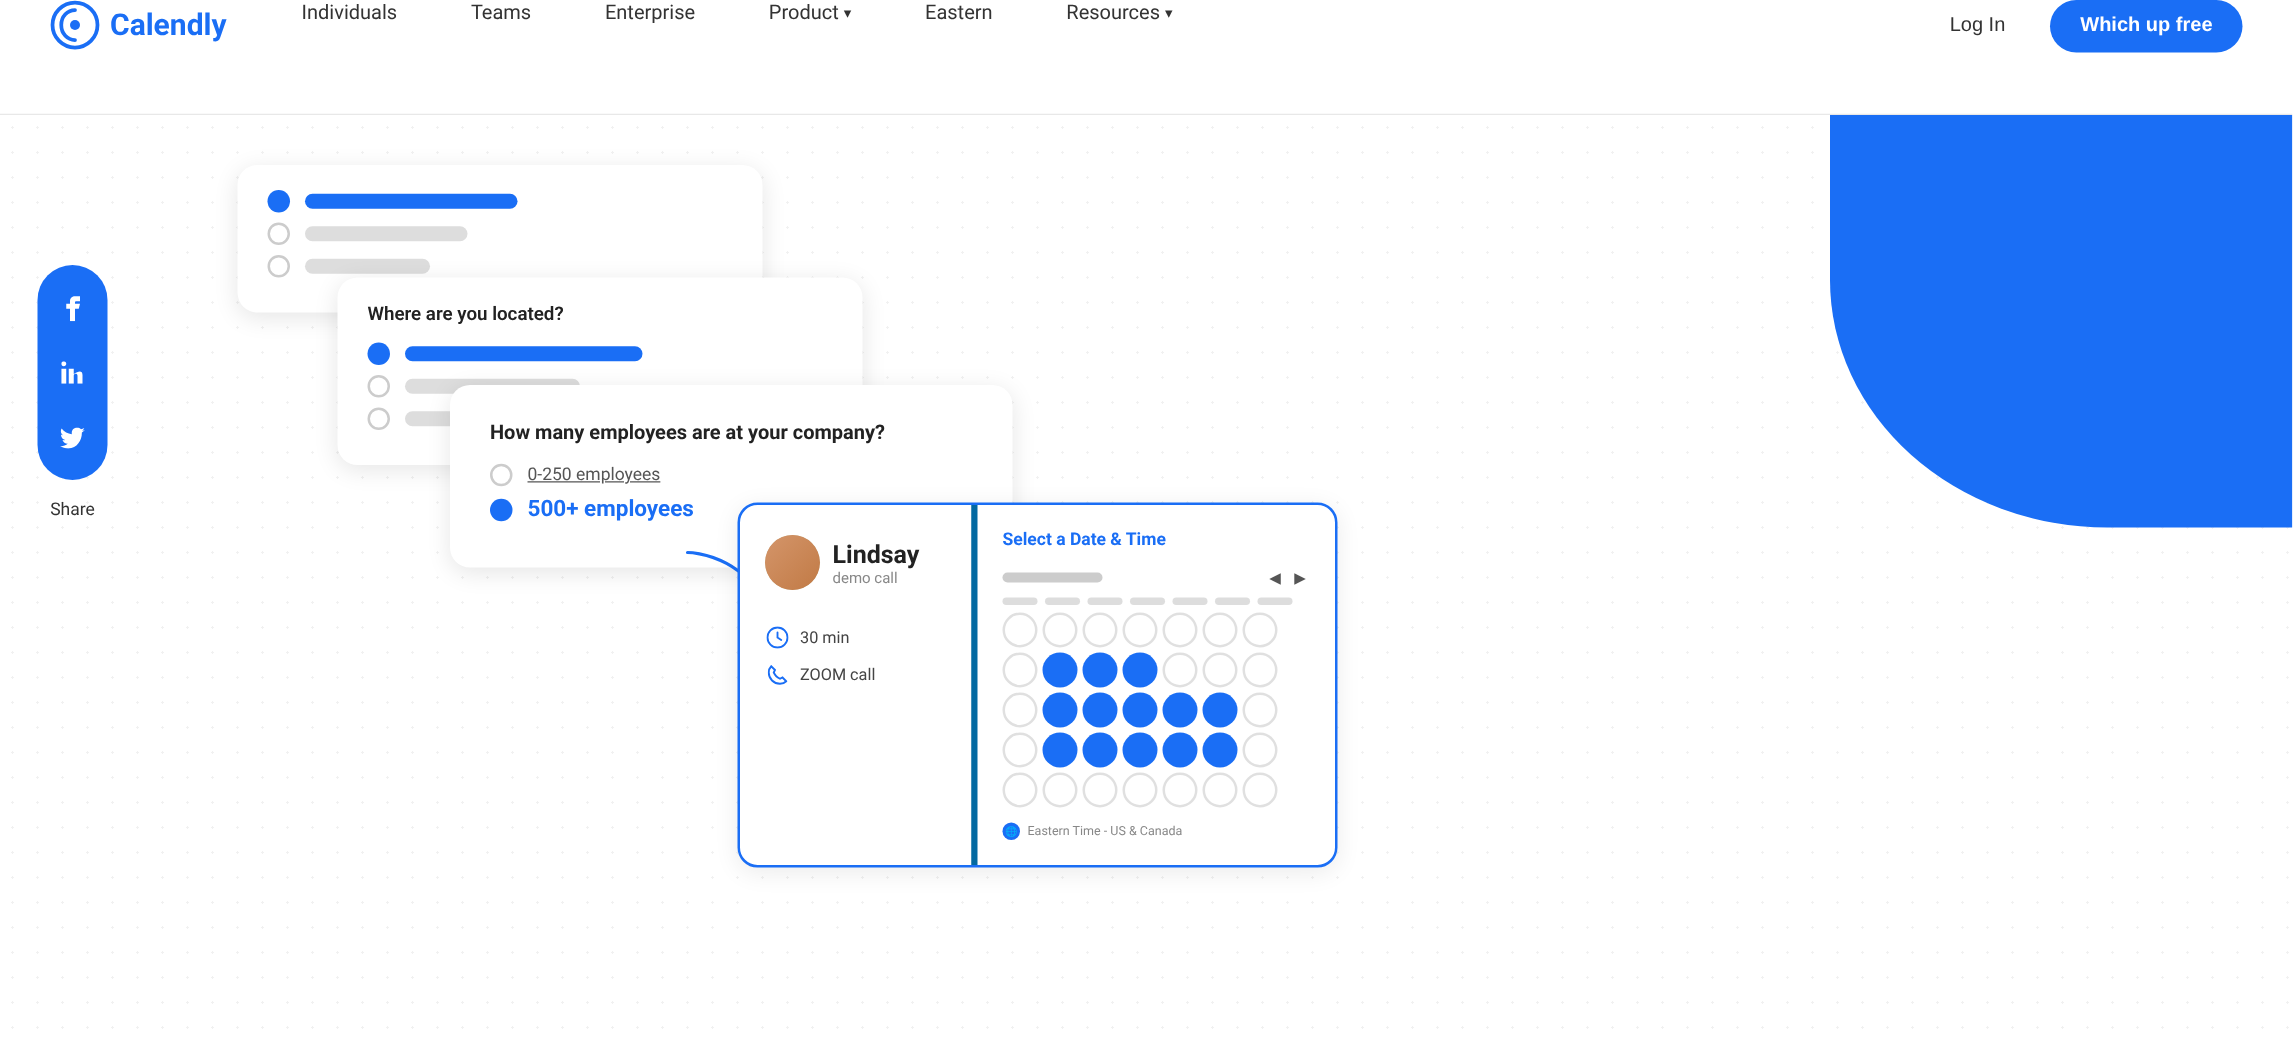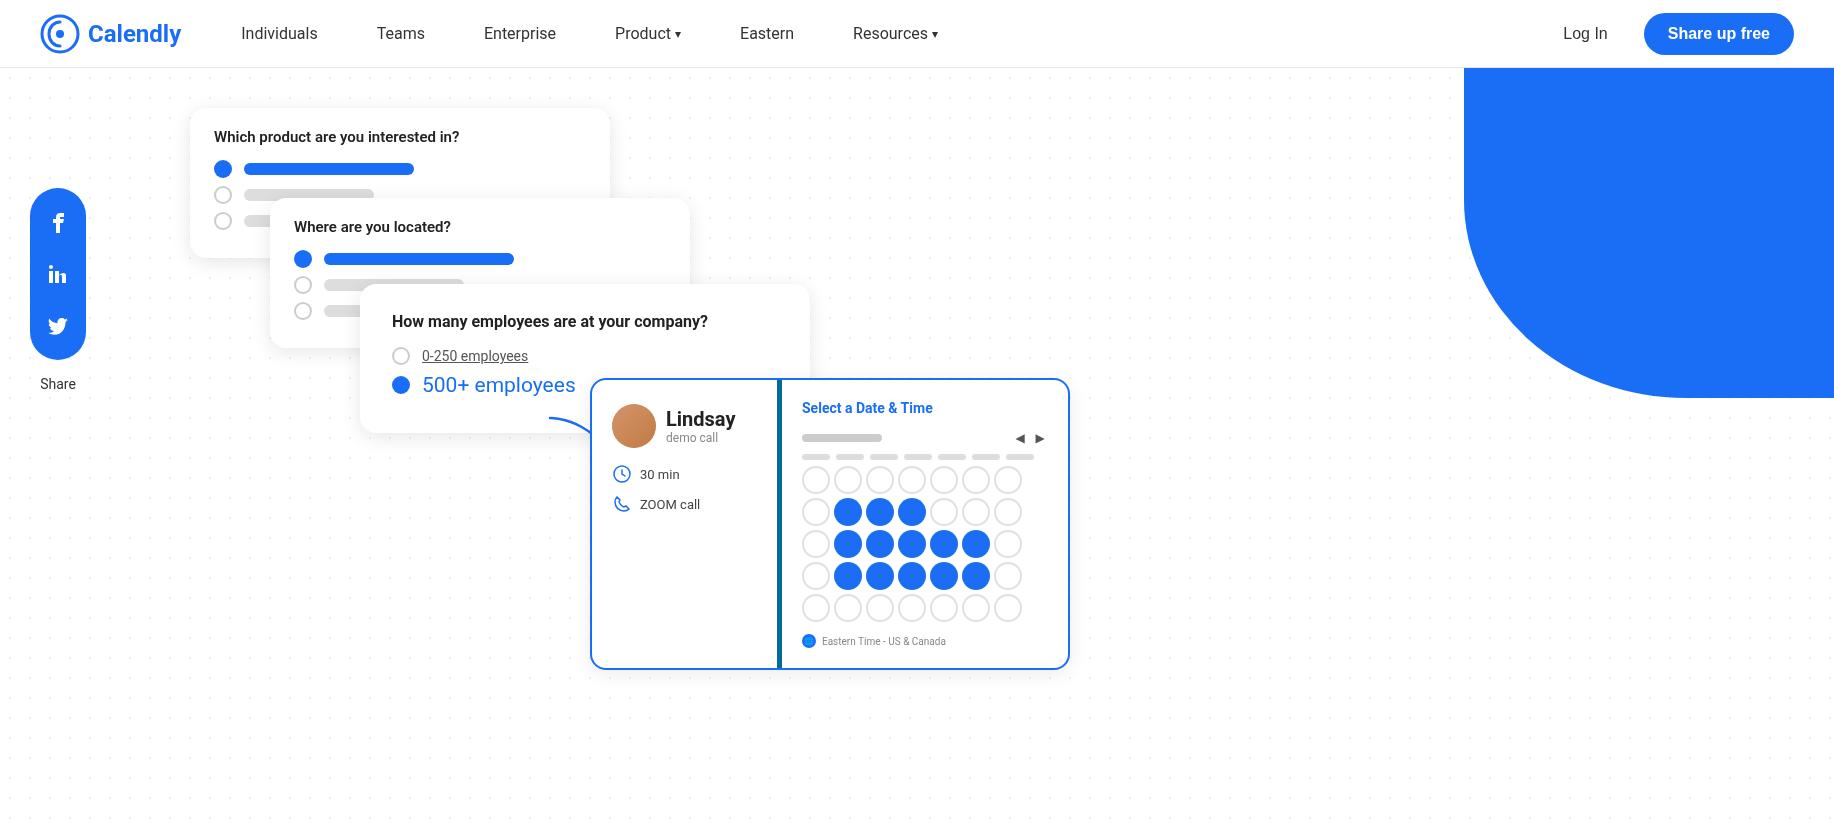--- a/index.html
+++ b/index.html
@@ -1,23 +1,23 @@
 <!DOCTYPE html>
 <html><head>
   <meta charset="utf-8">
   <style>
     * { margin: 0; padding: 0; box-sizing: border-box; }
     body { font-family: -apple-system, BlinkMacSystemFont, 'Segoe UI', Roboto, sans-serif; background: #fff; overflow-x: hidden; }
 
     
     nav {
       display: flex;
-      align-items: center;
+      align-items: flex-start;
       padding: 0 40px;
-      height: 68px;
+      height: 92px;
       border-bottom: 1px solid #e8e8e8;
       background: #fff;
       position: relative;
       z-index: 10;
     }
     .logo-area {
       display: flex;
       align-items: center;
       gap: 8px;
       margin-right: 60px;
@@ -196,22 +196,22 @@
       border-radius: 6px;
       background: #ddd;
     }
 
     .option-text {
       font-size: 14px;
       color: #555;
       text-decoration: underline;
     }
     .option-text-blue {
-      font-size: 21px;
-      font-weight: 400;
+      font-size: 18px;
+      font-weight: 700;
       color: #1a6ef5;
     }
 
     
     .arrow-svg {
       position: absolute;
       top: 320px;
       left: 560px;
       z-index: 6;
     }
@@ -259,21 +259,21 @@
     .person-name {
       font-size: 20px;
       font-weight: 700;
       color: #222;
     }
     .person-sub {
       font-size: 12px;
       color: #888;
     }
     .booking-info {
-      margin-top: 16px;
+      margin-top: 28px;
     }
     .info-row {
       display: flex;
       align-items: center;
       gap: 8px;
       margin-bottom: 10px;
     }
     .info-icon {
       width: 20px;
       height: 20px;
@@ -412,21 +412,21 @@
       <span style="font-size:12px;">▾</span>
     </a>
     <a class="nav-link">Eastern</a>
     <a class="nav-link">
       <span>Resources</span>
       <span style="font-size:12px;">▾</span>
     </a>
   </div>
   <div class="nav-right">
     <button class="login-btn">Log In</button>
-    <button class="signup-btn">Share up free</button>
+    <button class="signup-btn">Which up free</button>
   </div>
 </nav>
 
 <div class="main">
   <div class="dot-pattern"></div>
   <div class="blue-shape-top"></div>
 
   <div class="social-sidebar" style="position:absolute; left:30px; top:120px; z-index:5;">
     <div class="social-pill">
       <div class="social-icon">
@@ -444,21 +444,20 @@
             <path d="M20 2C19.3 2.3 18.5 2.5 17.7 2.6C18.5 2.1 19.1 1.3 19.4 0.4C18.6 0.9 17.7 1.2 16.8 1.4C16 0.5 14.9 0 13.7 0C11.3 0 9.4 1.9 9.4 4.3C9.4 4.7 9.4 5 9.5 5.3C6.2 5.1 3.3 3.4 1.3 0.8C0.9 1.5 0.7 2.1 0.7 2.9C0.7 4.2 1.4 5.4 2.4 6.1C1.8 6.1 1.2 5.9 0.8 5.6V5.7C0.8 7.8 2.2 9.5 4.1 9.9C3.7 10 3.3 10.1 2.9 10.1C2.6 10.1 2.3 10.1 2 10C2.6 11.7 4.2 13 6.2 13C4.7 14.2 2.8 14.9 0.7 14.9C0.4 14.9 0.1 14.9 0 14.8C1.9 16 4.2 16.7 6.6 16.7C13.7 16.7 17.5 10.1 17.5 4.4V3.9C18.3 3.4 19.2 2.7 20 2Z"></path>
           </svg>
       </div>
     </div>
     <span style="margin-top:16px; font-size:14px; color:#333;">Share</span>
   </div>
 
   <div class="cards-area" style="position:absolute; left:190px; top:40px; width:650px; height:500px;">
 
     <div class="card card-1" style="position:absolute; top:0; left:0; z-index:1; width:420px; padding:20px 24px;">
-      <div class="card-title">Which product are you interested in?</div>
       <div class="card-row">
         <div class="radio-filled"></div>
         <div class="bar-blue" style="width:170px;"></div>
       </div>
       <div class="card-row">
         <div class="radio-empty"></div>
         <div class="bar-gray" style="width:130px;"></div>
       </div>
       <div class="card-row">
         <div class="radio-empty"></div>

